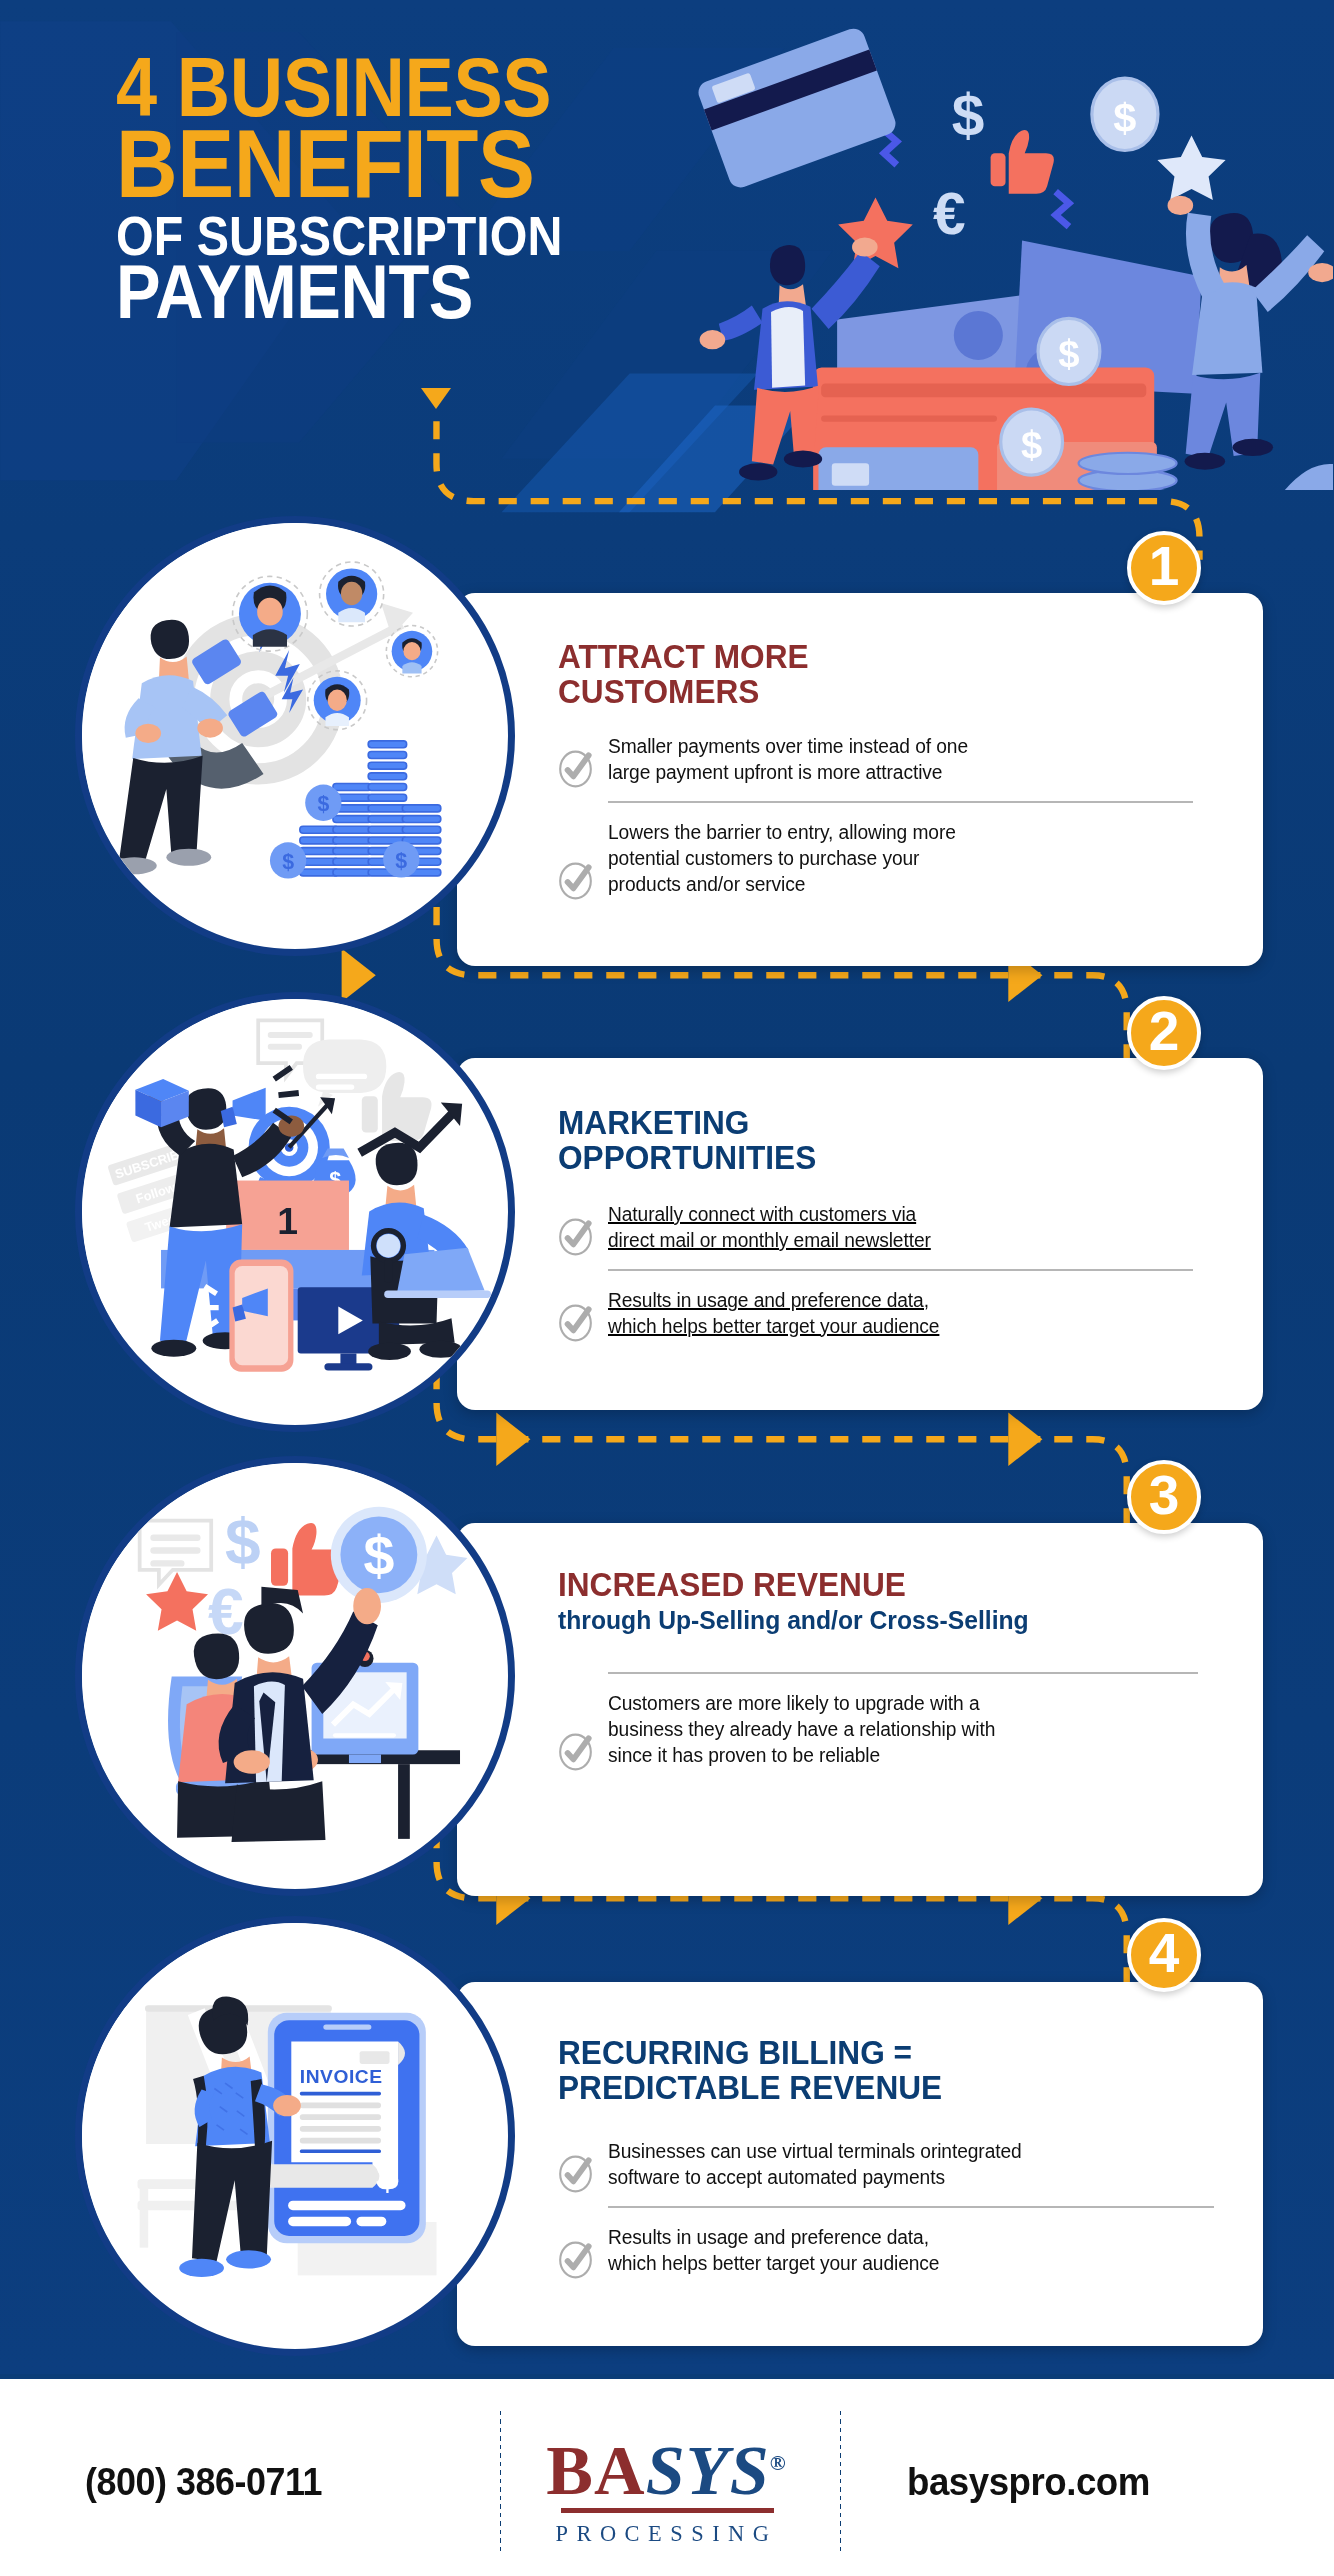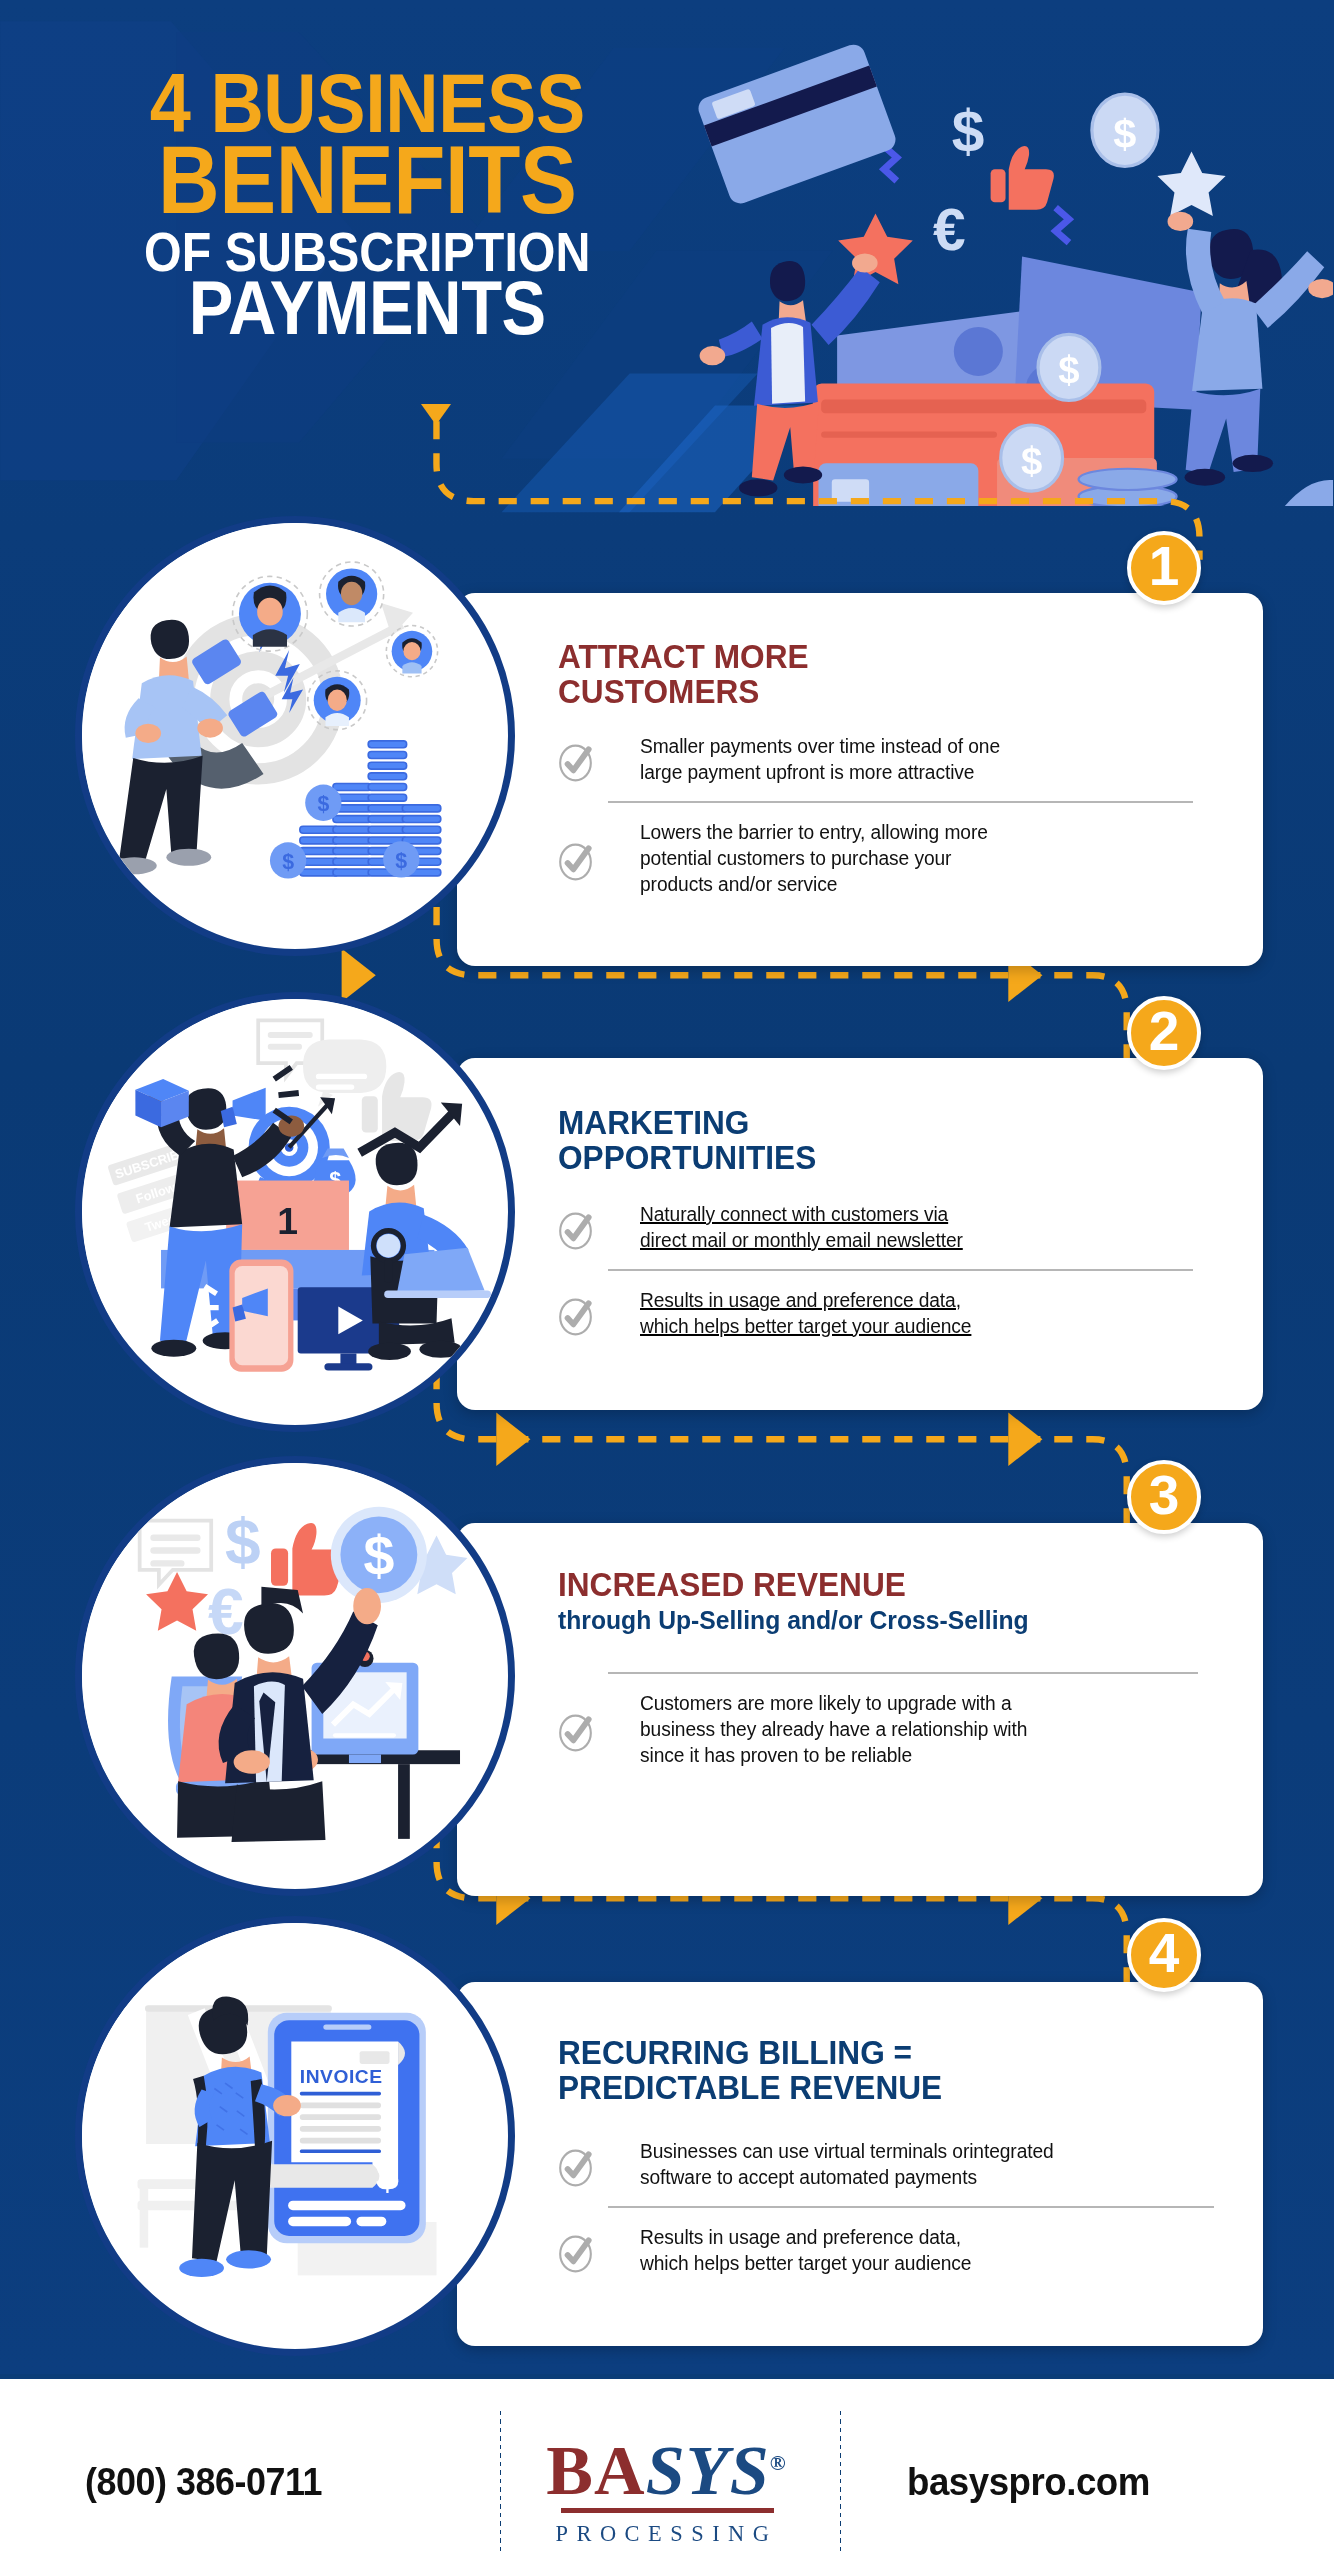--- a/index.html
+++ b/index.html
@@ -15,21 +15,21 @@
   #stage { position:absolute; inset:0; width:1335px; height:2576px; }
 
   .bg-blue {
     position:absolute; left:0; top:0; width:1335px; height:2374px;
     background:
       linear-gradient(180deg,#0c3e7f 0%,#0a3a75 45%,#0c3e7f 100%);
   }
   .bg-deco { position:absolute; inset:0; overflow:hidden; }
 
   
-  .header { position:absolute; left:0; top:16px; width:1335px; height:512px;text-align:center; }
+  .header { position:absolute; left:0; top:0; width:1335px; height:512px; }
   .title-block {
     position:absolute; left:116px; top:49px; width:571px;
   }
   .t-line {
     font-family:"Liberation Sans", sans-serif;
     font-weight:bold;
     text-transform:uppercase;
     line-height:0.92;
     letter-spacing:-0.5px;
     transform:scaleX(0.88);
@@ -99,21 +99,21 @@
   .card-sub {
     position:absolute;
     font-weight:bold;
     color:#0B3D73;
     line-height:1.05;
     transform:scaleX(0.95);
     transform-origin:left top;
   }
 
   .bullets { position:absolute; }
-  .bullet { display:flex; align-items:center;gap:32px; }
+  .bullet { display:flex; align-items:flex-end; }
   .chk {
     flex:0 0 auto; width:35px; height:35px; margin-right:15px; margin-top:5.3px;
     position:relative;
   }
   .chk svg { display:block; }
   .btext {
     font-size:20px; line-height:1.30; color:#111111;
     transform:scaleX(0.96); transform-origin:left top;
     white-space:pre-line;
     font-family:"Liberation Sans", sans-serif;

